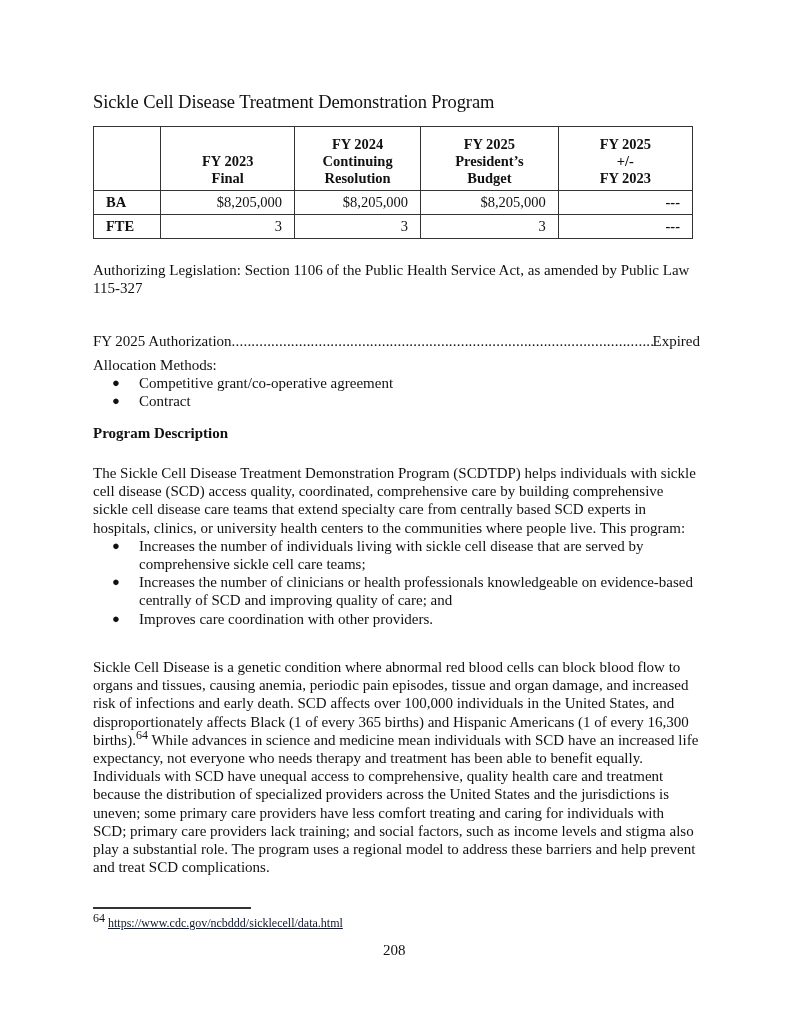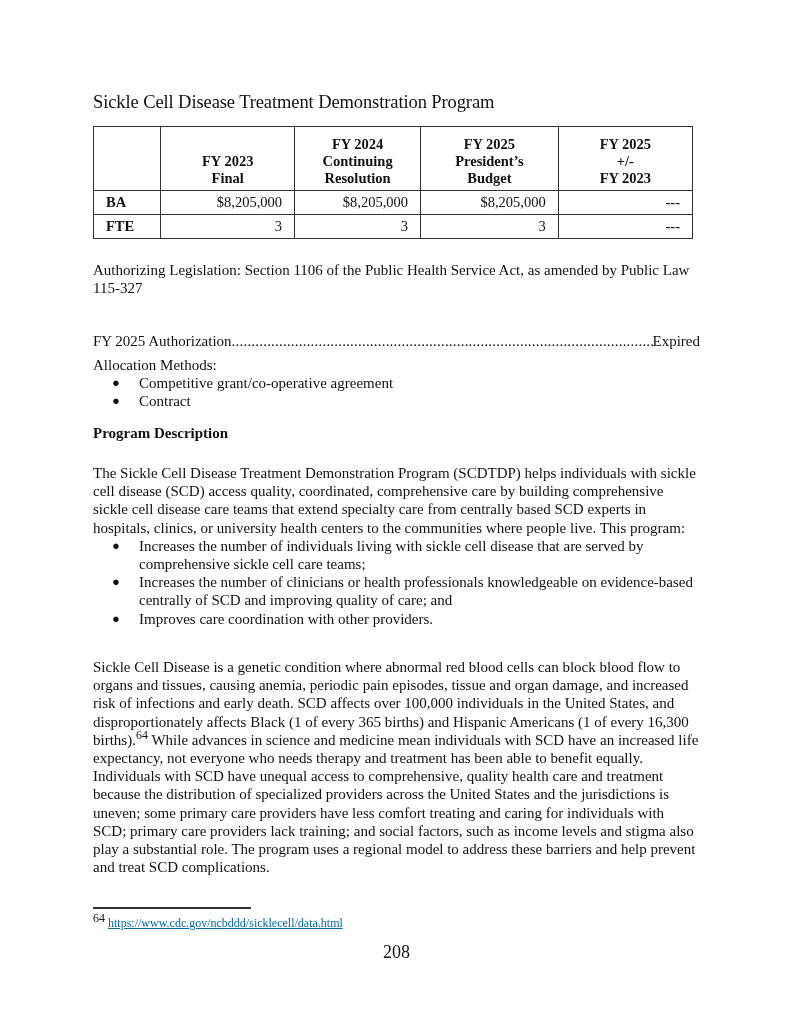--- a/index.html
+++ b/index.html
@@ -32,22 +32,22 @@
     .leader { display: flex; align-items: baseline; }
     .leader .dots { flex: 1; overflow: hidden; white-space: nowrap; }
     .leader .dots::before { content: "....................................................................................................................................................................................................."; letter-spacing: 0.2px; }
     ul.bullets { list-style: none; margin: 0; padding: 0; }
     ul.bullets li { position: relative; padding-left: 46px; }
     ul.bullets li .bullet { position: absolute; left: 19px; top: 0; font-size: 13px; }
     .heading { font-weight: bold; }
     sup { font-size: 12px; vertical-align: super; line-height: 0; text-align: center; }
     .fn-rule { position: absolute; left: 0; top: 907px; width: 158px; height: 1.5px; background: #333; }
     .footnote { position: absolute; left: 0; top: 916px; font-size: 12px; }
-    .footnote a { color: #0369a1; text-decoration: underline; }
-    .pagenum { position: absolute; top: 942px; left: 290px; font-size: 18px; }
+    .footnote a { color: #0f172a; text-decoration: underline; }
+    .pagenum { position: absolute; top: 942px; left: 290px; font-size: 15px; }
   </style>
 </head>
 <body>
 
 <div class="page">
 
   <div class="title">Sickle Cell Disease Treatment Demonstration Program</div>
 
   <table class="budget">
     <thead>

